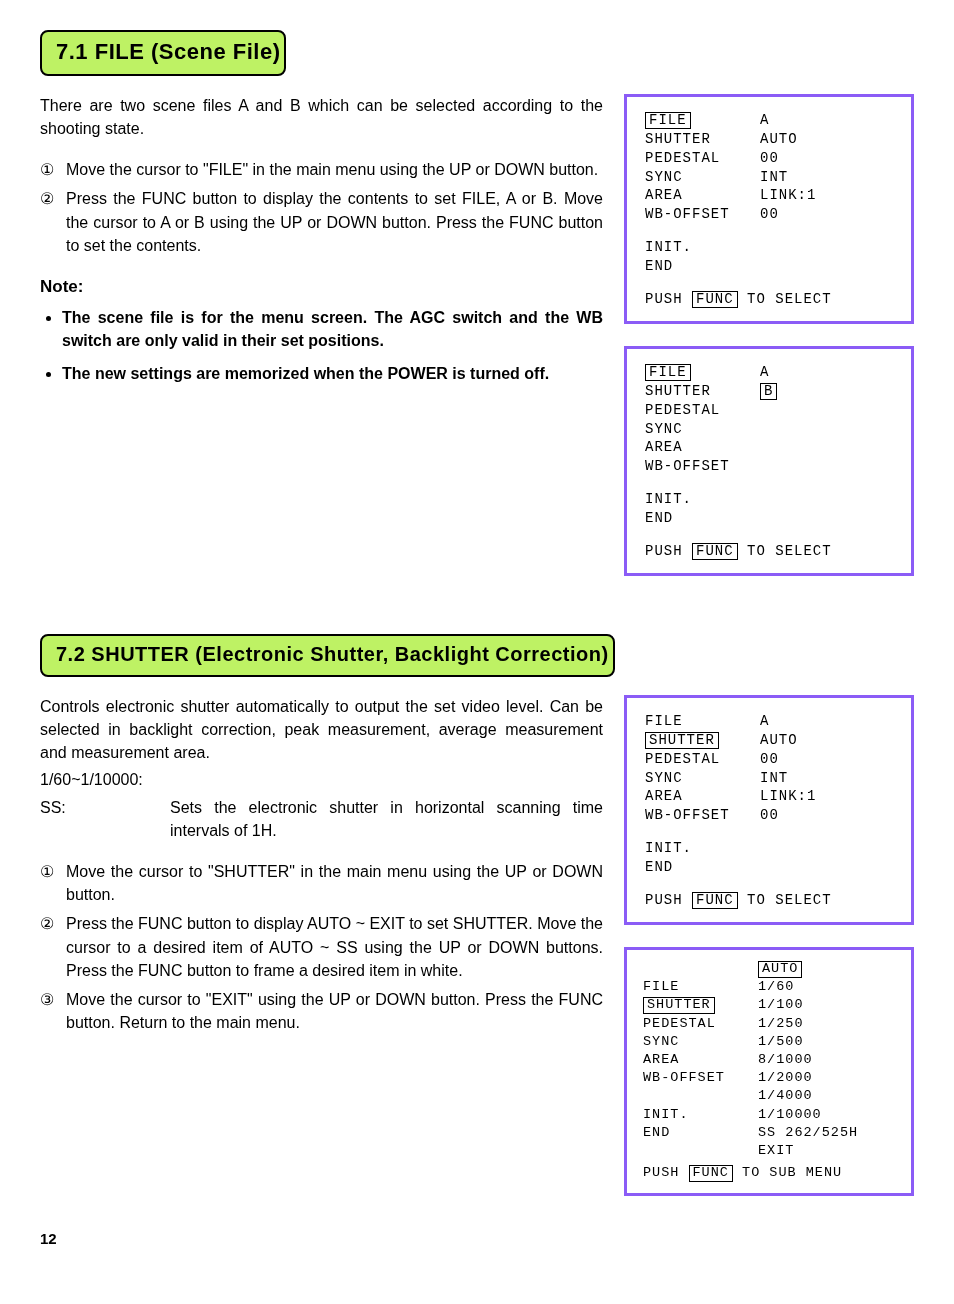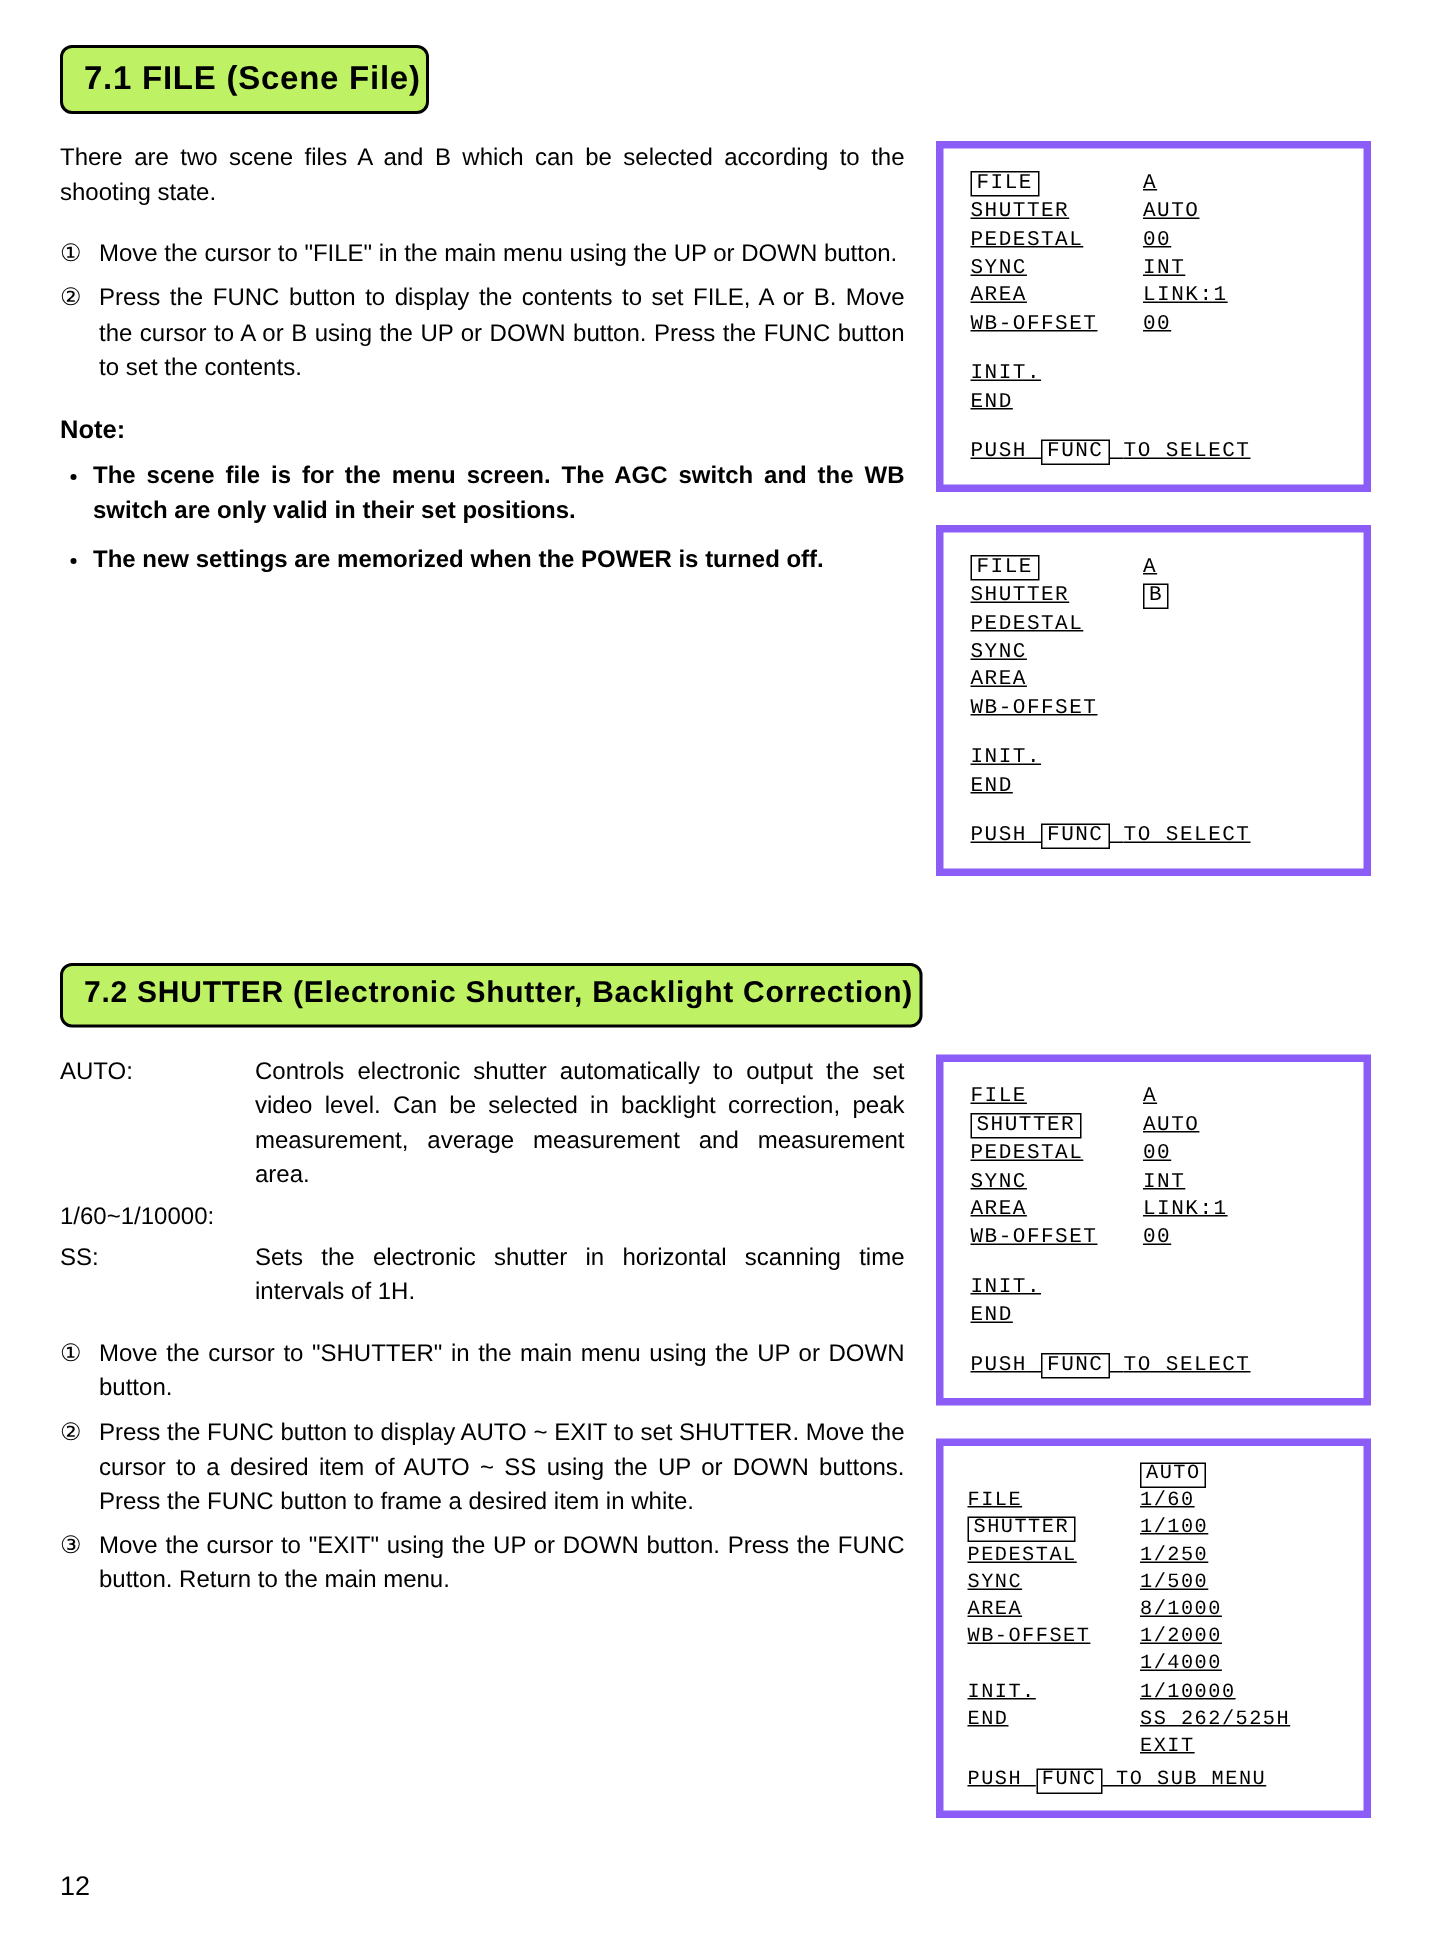--- a/index.html
+++ b/index.html
@@ -34,48 +34,47 @@
   .circ-list { list-style: none; padding-left: 0; margin: 0 0 18px 0; }
   .circ-list li { padding-left: 26px; position: relative; margin-bottom: 6px; text-align: justify; }
   .circ-list li .cnum {
     position: absolute; left: 0; top: 0;
     font-size: 16px;
   }
   .note-h { font-weight: bold; margin: 18px 0 6px 0; font-size: 17px; }
   .bullets { list-style: disc; padding-left: 22px; margin: 0; }
   .bullets li { font-weight: bold; margin-bottom: 10px; text-align: justify; }
   .menu-box {
-    border: 5px solid #8b5cf6;
+    border: 3px solid #8b5cf6;
     padding: 14px 18px 12px 18px;
     font-family: "Courier New", monospace;
     font-size: 14px;
     margin-bottom: 22px;
     letter-spacing: 1px;
     line-height: 1.35;
-    text-decoration: underline;
   }
   .menu-row { display: flex; }
   .menu-label { width: 115px; }
   .menu-val { }
   .boxed {
     border: 1.5px solid #000;
     padding: 0 3px;
     display: inline-block;
     line-height: 1.1;
   }
   .menu-gap { height: 14px; }
   .push-line { margin-top: 14px; font-family: "Courier New", monospace; letter-spacing: 1px; }
   .defs { margin: 0 0 18px 0; }
   .def-row { display: flex; margin-bottom: 4px; }
   .def-term { width: 130px; flex-shrink: 0; }
   .def-body { flex: 1; text-align: justify; }
   .sub-list { padding-left: 0; }
   .sub-list .menu-label { width: 115px; }
   .sub-list .menu-val { width: 110px; }
-  .pgnum { font-weight: normal; font-size: 18px; margin-top: 10px; }
+  .pgnum { font-weight: bold; font-size: 15px; margin-top: 10px; }
   .sec2 { margin-top: 36px; }
   .left-col p, .def-body { text-align: justify; }
 </style>
 </head>
 <body>
 
 
 
 
 <div class="section-header">7.1 FILE (Scene File)</div>
@@ -161,21 +160,20 @@
 
 
 <div class="sec2">
   <div class="section-header" style="font-size:20px;">7.2 SHUTTER (Electronic Shutter, Backlight Correction)</div>
 
   <div class="two-col">
     <div class="left-col">
 
       <div class="defs">
         <div class="def-row">
-            <div class="def-term">AUTO:</div>
             <div class="def-body">Controls electronic shutter automatically to output the set video level. Can be selected in backlight correction, peak measurement, average measurement and measurement area.</div>
           </div>
         <div class="def-row">
             <div class="def-term">1/60~1/10000:</div>
           </div>
         <div class="def-row">
             <div class="def-term">SS:</div>
             <div class="def-body">Sets the electronic shutter in horizontal scanning time intervals of 1H.</div>
           </div>
       </div>

